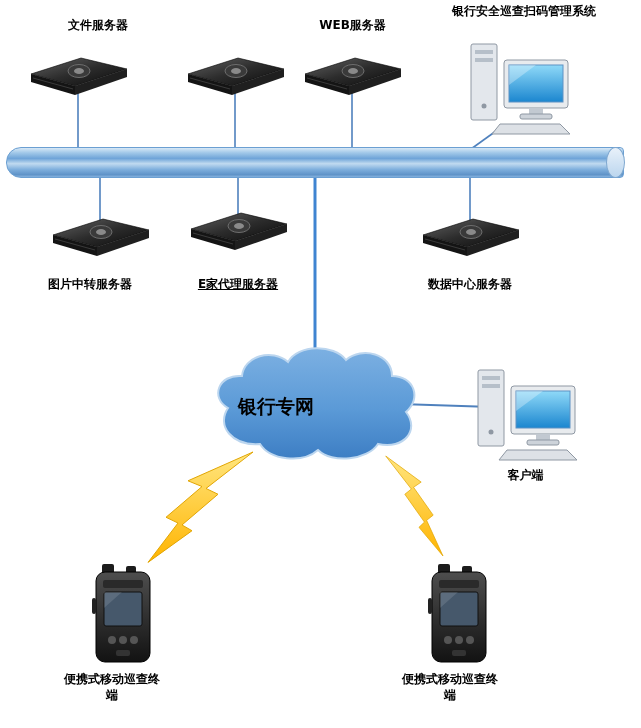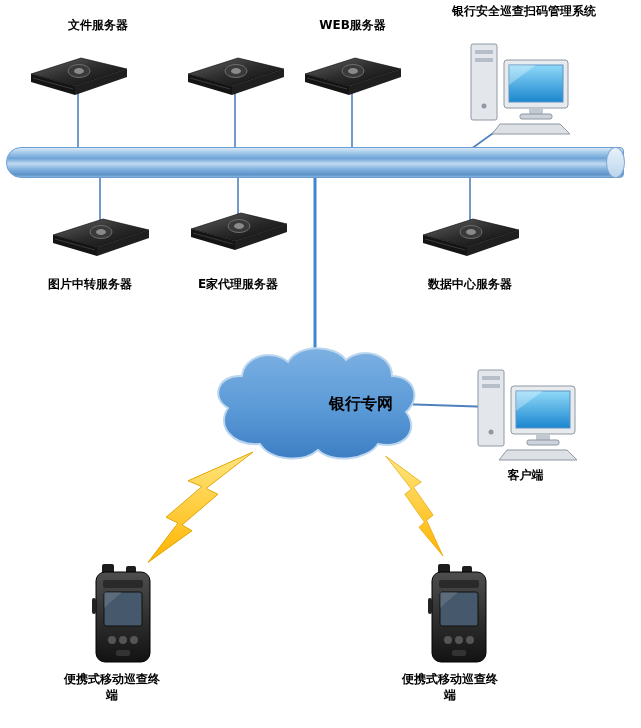--- a/index.html
+++ b/index.html
@@ -30,21 +30,21 @@
   }
   #pipe-cap{
     position:absolute;left:606px;top:147px;width:17px;height:29px;z-index:2;
     background:linear-gradient(180deg,#e8f1fa,#bcd6ee);
     border:1px solid #7fa8d0;
     border-radius:50%;
   }
   .cloud-wrap{position:absolute;left:208px;top:346px;z-index:3;}
   .cloud-label{
     position:absolute;left:238px;top:394px;width:155px;z-index:4;
-    font-size:16px;font-weight:bold;color:#000;text-align:right;
+    font-size:19px;font-weight:bold;color:#000;text-align:left;
   }
 </style>
 </head>
 <body>
 
 <div id="canvas">
 
   <svg id="connector-layer" width="641" height="728" viewBox="0 0 641 728">
     <defs>
       <linearGradient id="gSrvTop" x1="0" y1="0" x2="1" y2="1">
@@ -211,21 +211,21 @@
     <circle cx="42" cy="76" r="4" fill="#555"></circle>
     <rect x="24" y="86" width="14" height="6" rx="2" fill="#333"></rect>
     <rect x="0" y="34" width="4" height="16" rx="2" fill="#222"></rect>
   </svg>
 
   <div class="lbl" style="left:43px;top:18px;width:110px;">文件服务器</div>
   <div class="lbl" style="left:300px;top:18px;width:105px;">WEB服务器</div>
   <div class="lbl" style="left:452px;top:4px;width:144px;">银行安全巡查扫码管理系统</div>
 
   <div class="lbl" style="left:30px;top:277px;width:120px;">图片中转服务器</div>
-  <div class="lbl" style="left:178px;top:277px;width:120px;">E家代理服务器</div>
+  <div class="lbl" style="left:178px;top:277px;width:120px;text-decoration:underline;">E家代理服务器</div>
   <div class="lbl" style="left:410px;top:277px;width:120px;">数据中心服务器</div>
 
   <div class="lbl" style="left:478px;top:468px;width:95px;">客户端</div>
 
   <div class="lbl" style="left:62px;top:672px;width:100px;">便携式移动巡查终端</div>
   <div class="lbl" style="left:400px;top:672px;width:100px;">便携式移动巡查终端</div>
 
 </div>
 
 </body></html>

